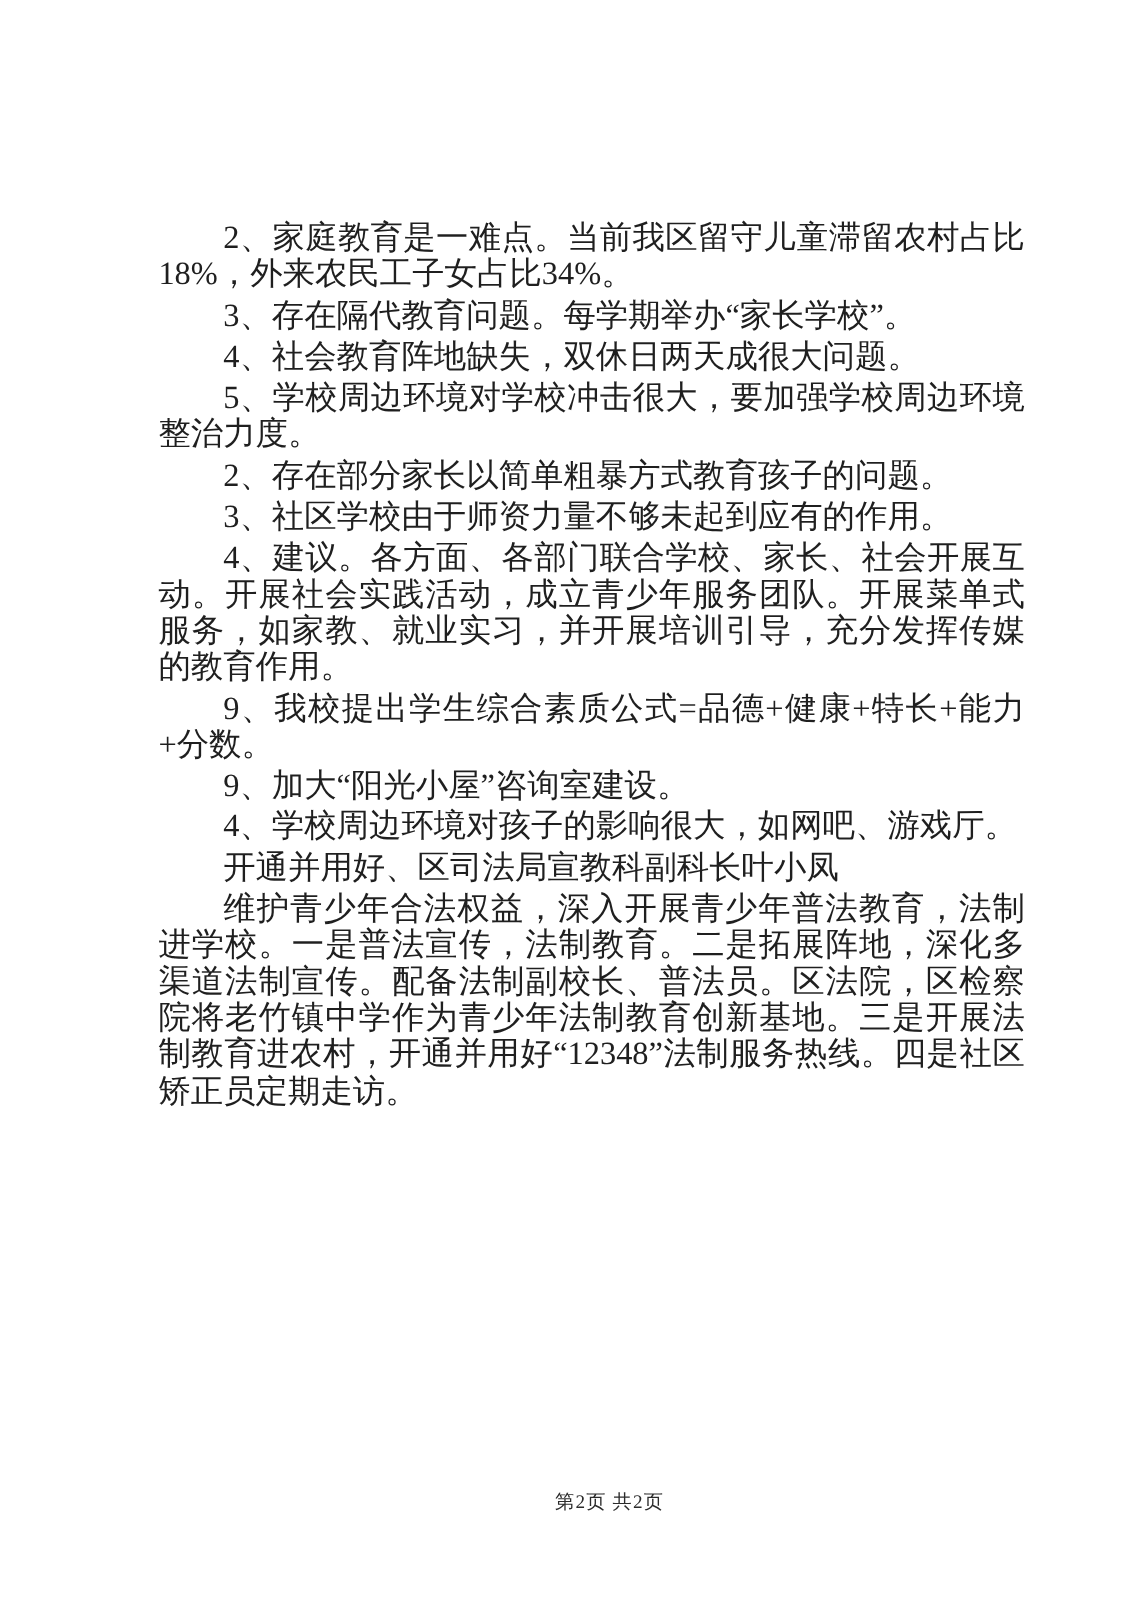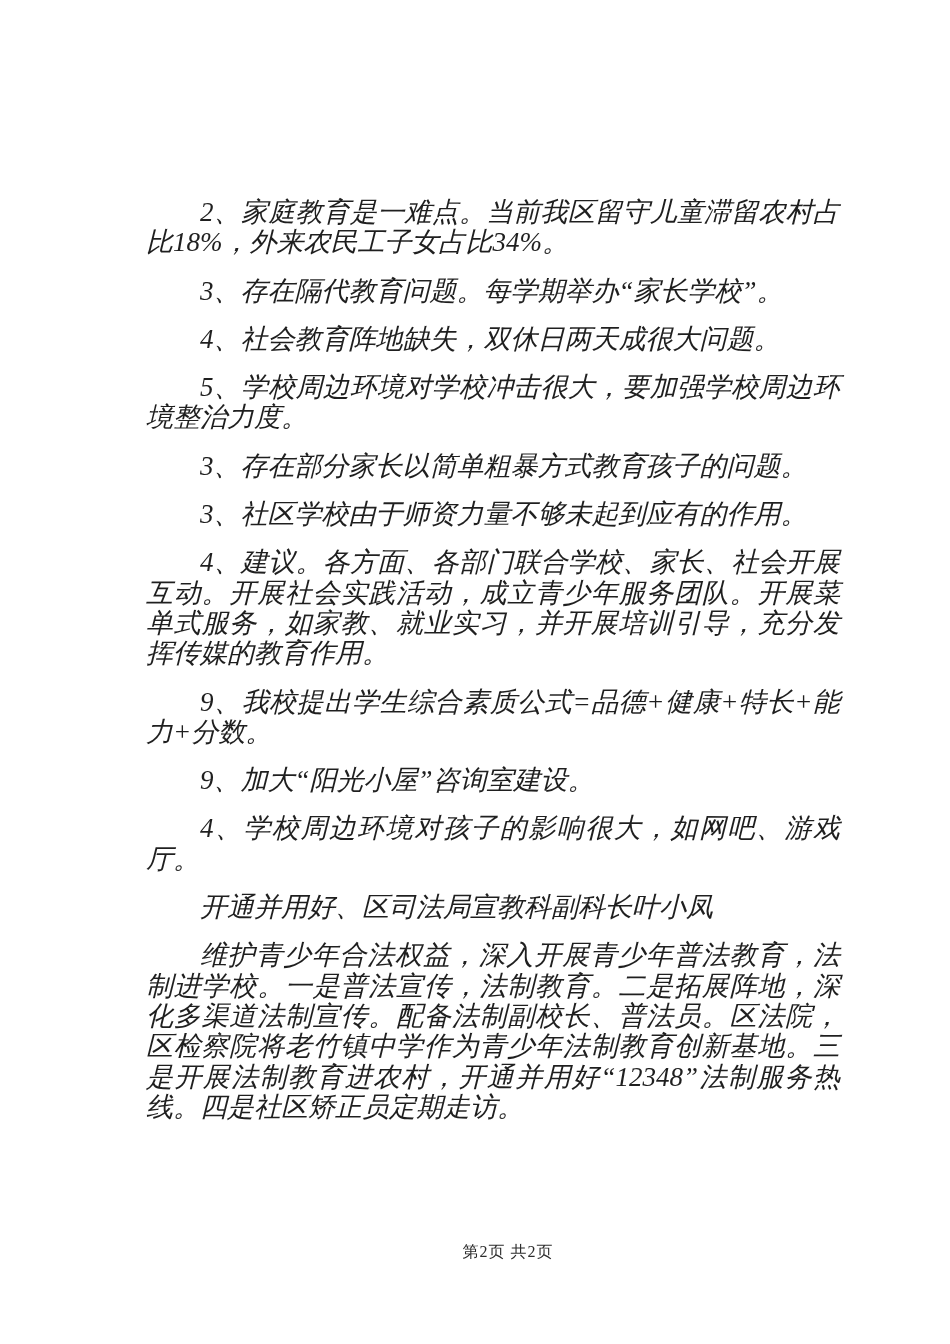--- a/index.html
+++ b/index.html
@@ -25,24 +25,23 @@
     top: 179px;
     width: 730px;
     font-size: 27px;
     line-height: 30.3px;
     color: #1f1f1f;
     text-align: justify;
     text-justify: inter-ideograph;
     font-weight: 400;
   }
   .para {
-    margin: 18px;
+    margin: 4px;
     padding: 0;
     text-indent: 2em;
-    font-style: italic;
   }
   .footer {
     position: absolute;
     top: 1242px;
     left: 0;
     width: 100%;
     text-align: center;
     font-size: 16px;
     color: #2b2b2b;
   }
@@ -55,21 +54,21 @@
 </style>
 </head>
 <body>
 
 <div class="page">
   <div class="body-text">
     <p class="para">2、家庭教育是一难点。当前我区留守儿童滞留农村占比18%，外来农民工子女占比34%。</p>
     <p class="para">3、存在隔代教育问题。每学期举办“家长学校”。</p>
     <p class="para">4、社会教育阵地缺失，双休日两天成很大问题。</p>
     <p class="para">5、学校周边环境对学校冲击很大，要加强学校周边环境整治力度。</p>
-    <p class="para">3、存在部分家长以简单粗暴方式教育孩子的问题。</p>
+    <p class="para">2、存在部分家长以简单粗暴方式教育孩子的问题。</p>
     <p class="para">3、社区学校由于师资力量不够未起到应有的作用。</p>
     <p class="para">4、建议。各方面、各部门联合学校、家长、社会开展互动。开展社会实践活动，成立青少年服务团队。开展菜单式服务，如家教、就业实习，并开展培训引导，充分发挥传媒的教育作用。</p>
     <p class="para">9、我校提出学生综合素质公式=品德+健康+特长+能力+分数。</p>
     <p class="para">9、加大“阳光小屋”咨询室建设。</p>
     <p class="para">4、学校周边环境对孩子的影响很大，如网吧、游戏厅。</p>
     <p class="para">开通并用好、区司法局宣教科副科长叶小凤</p>
     <p class="para">维护青少年合法权益，深入开展青少年普法教育，法制进学校。一是普法宣传，法制教育。二是拓展阵地，深化多渠道法制宣传。配备法制副校长、普法员。区法院，区检察院将老竹镇中学作为青少年法制教育创新基地。三是开展法制教育进农村，开通并用好“12348”法制服务热线。四是社区矫正员定期走访。</p>
   </div>
 
   <div class="footer">

